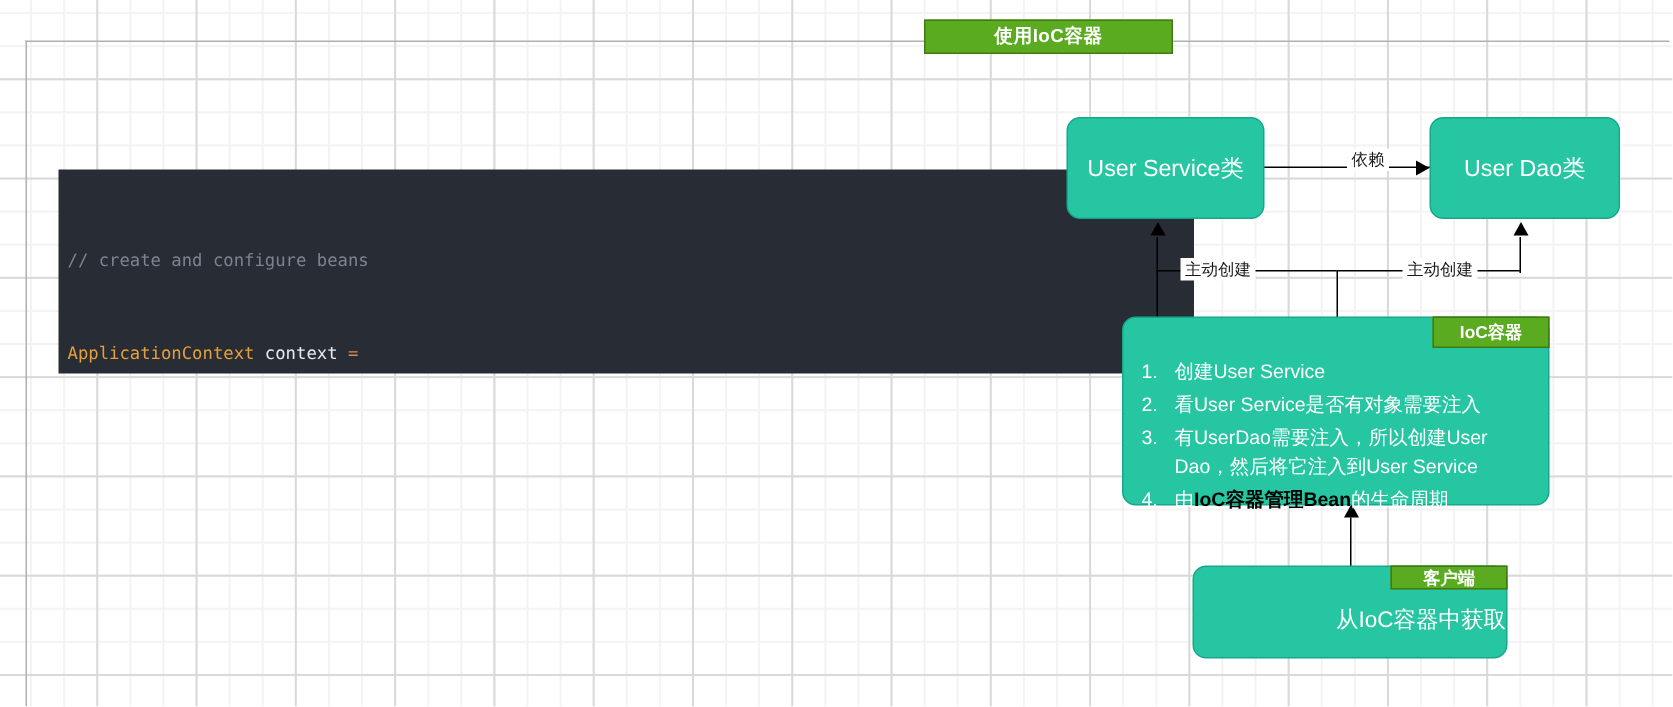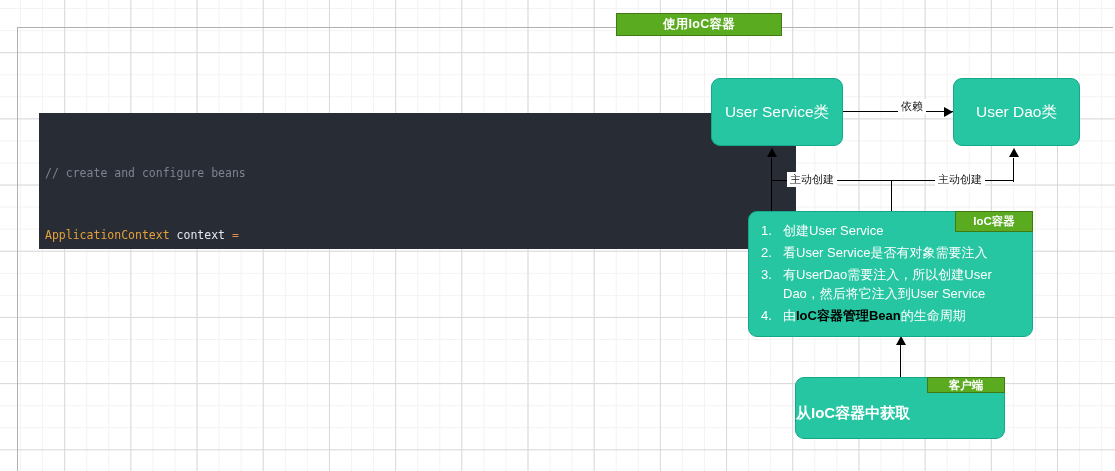--- a/index.html
+++ b/index.html
@@ -99,31 +99,30 @@
     align-items: center;
     justify-content: center;
     font-size: 15.5px;
   }
 
   #box-user-service { left: 711px; top: 78px;  width: 132px; height: 68px; }
   #box-user-dao     { left: 953px; top: 78px;  width: 127px; height: 68px; }
 
   #box-ioc {
     left: 748px; top: 211px; width: 285px; height: 126px;
-    padding: 9px 10px 0 10px;
+    padding: 26px 10px 0 10px;
   }
   #box-client {
     left: 795px; top: 377px; width: 210px; height: 62px;
   }
   #box-client .client-label {
     position: absolute;
     left: 0; right: 0; top: 26px;
-    text-align: left;
+    text-align: right;
     font-size: 15px;
-    font-weight: bold;
   }
 
   
   .corner-tag {
     position: absolute;
     background: #5aab20;
     border: 1px solid #3f7a14;
     box-sizing: border-box;
     color: #ffffff;
     font-size: 11.5px;

